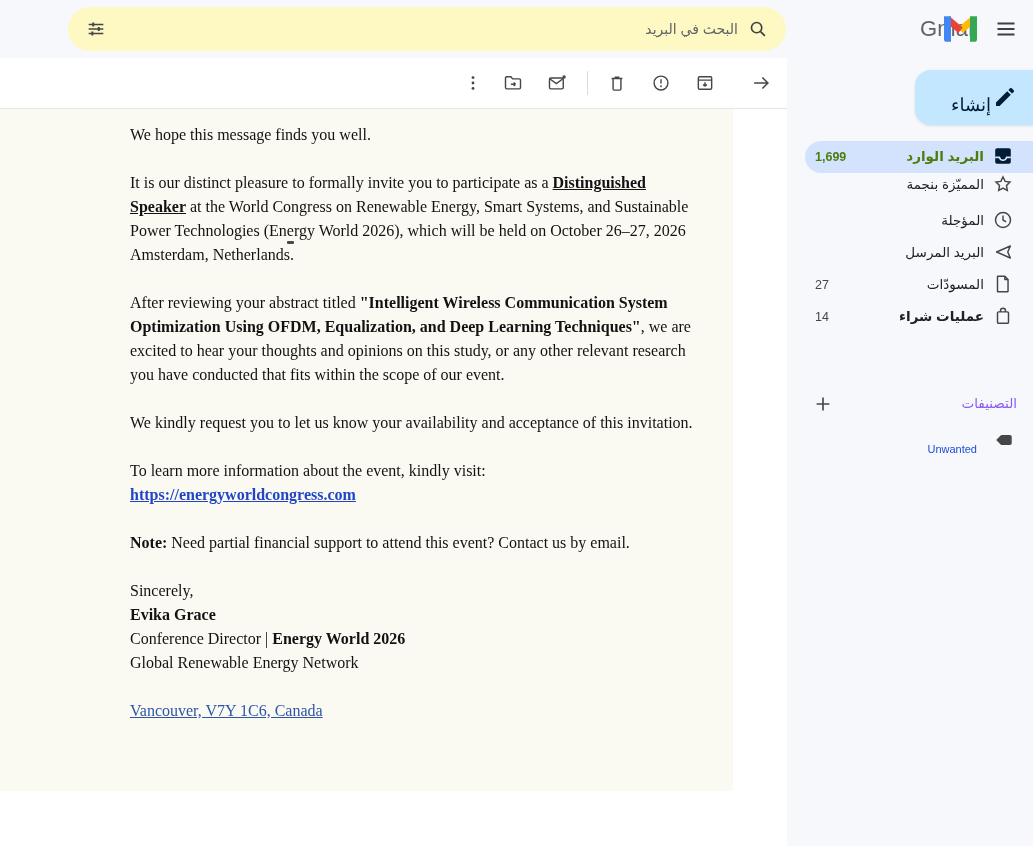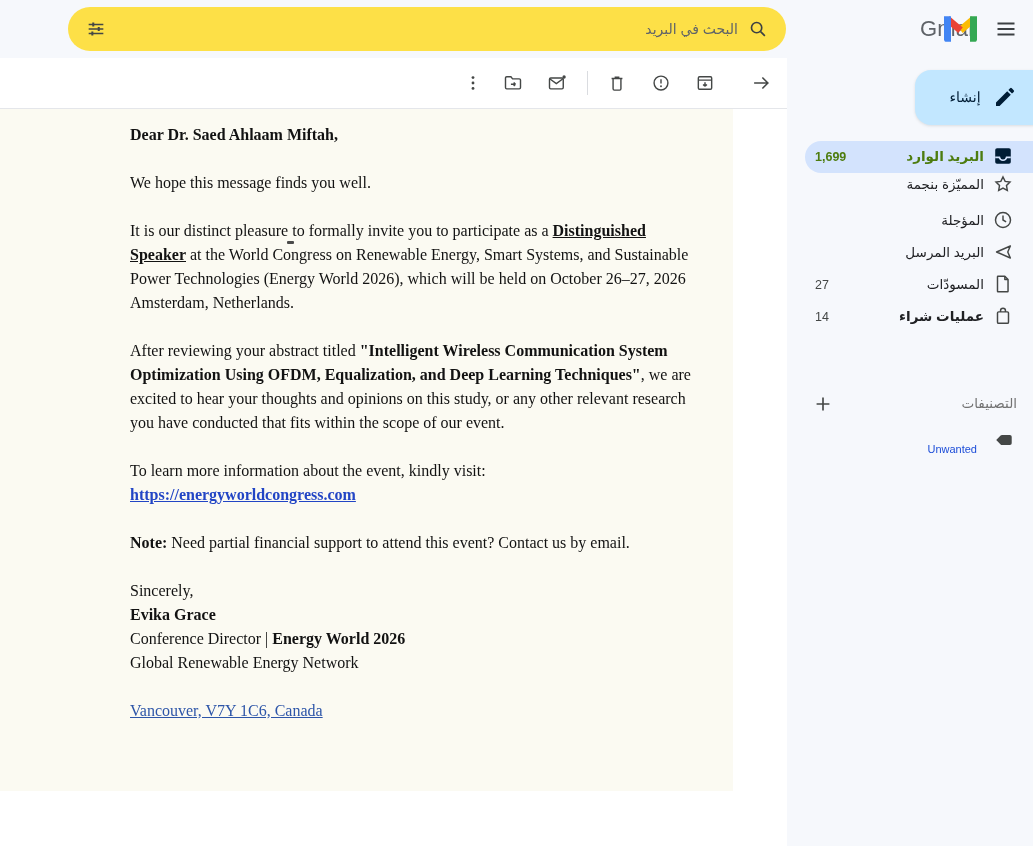--- a/index.html
+++ b/index.html
@@ -4,21 +4,21 @@
 <style>
   html,body{margin:0;padding:0;}
   body{
     width:1033px;height:846px;position:relative;overflow:hidden;
     background:#ffffff;
     font-family:"Liberation Sans","DejaVu Sans",sans-serif;
     -webkit-font-smoothing:antialiased;
   }
   
   .header{position:absolute;left:0;top:0;width:1033px;height:58px;background:#f6f8fc;}
-  .search-bar{position:absolute;left:68px;top:7px;width:718px;height:44px;border-radius:22px;background:#fde047;}
+  .search-bar{position:absolute;left:68px;top:7px;width:718px;height:44px;border-radius:22px;background:#fef9c3;}
   .icon-btn{border:none;background:transparent;padding:0;margin:0;cursor:pointer;display:flex;align-items:center;justify-content:center;}
   .search-tune{position:absolute;left:16px;top:10px;width:24px;height:24px;}
   .search-glass{position:absolute;right:16px;top:10px;width:24px;height:24px;}
   .search-placeholder{position:absolute;right:48px;top:0;height:44px;line-height:44px;color:#5f6368;font-size:14px;direction:rtl;}
   .brand-text{position:absolute;left:876px;top:0;height:58px;line-height:58px;font-size:22px;font-weight:500;color:#5f6368;letter-spacing:.2px;margin-left:44px;}
   .brand-logo{position:absolute;left:944px;top:16px;width:33px;height:26px;}
   .menu-btn{position:absolute;left:993px;top:17px;width:26px;height:24px;}
   
   .pane{position:absolute;left:0;top:58px;width:787px;height:788px;background:#ffffff;}
   .toolbar{position:absolute;left:0;top:0;width:787px;height:50px;background:#fff;border-bottom:1px solid #e4e6ea;}
@@ -35,32 +35,32 @@
   .u{text-decoration:underline;}
   .link-main{color:#2245c5;cursor:pointer;}
   .link-addr{color:#2d55a8;cursor:pointer;}
   .cursor-dash{position:absolute;left:287px;top:241px;width:7px;height:3px;background:#4a4a4a;border-radius:1px;}
   
   .sidebar{position:absolute;left:787px;top:58px;width:246px;height:788px;background:#f6f8fc;}
   .compose-btn{
     position:absolute;left:128px;top:12px;width:132px;height:55px;border:none;cursor:pointer;
     border-radius:16px;background:#c2e7ff;box-shadow:0 1px 3px rgba(60,64,67,.15);
   }
-  .compose-label{position:absolute;left:24px;top:0;width:52px;height:55px;line-height:55px;text-align:center;font-size:14px;font-weight:500;color:#001d35;direction:rtl;}
+  .compose-label{position:absolute;left:24px;top:8px;width:52px;height:55px;line-height:55px;text-align:right;font-size:18px;font-weight:500;color:#001d35;direction:rtl;}
   .compose-pencil{position:absolute;left:78px;top:15px;width:24px;height:24px;}
   .nav-row{position:absolute;left:0;right:0;height:32px;cursor:pointer;}
   .nav-row .pill{position:absolute;left:18px;right:-8px;top:0;height:32px;border-radius:16px 0 0 16px;}
   .nav-row.selected .pill{background:#d3e3fd;}
   .nav-icon{position:absolute;right:17px;top:4px;width:24px;height:24px;}
   .nav-label{position:absolute;right:49px;top:0;height:32px;line-height:32px;font-size:13.5px;color:#202124;direction:rtl;white-space:nowrap;}
   .nav-count{position:absolute;left:28px;top:0;height:32px;line-height:32px;font-size:12.5px;color:#444746;}
   .nav-row.selected .nav-label,.nav-row.selected .nav-count{color:#4d7c0f;font-weight:bold;}
   .nav-row.bold .nav-label{font-weight:bold;}
   .labels-row{position:absolute;left:0;right:0;top:330px;height:32px;}
-  .labels-title{position:absolute;right:16px;top:0;height:32px;line-height:32px;font-size:13.5px;color:#737373;direction:rtl;margin-left:35px;}
+  .labels-title{position:absolute;right:16px;top:0;height:32px;line-height:32px;font-size:13.5px;color:#8b5cf6;direction:rtl;margin-left:35px;}
   .labels-add{position:absolute;left:24px;top:4px;width:24px;height:24px;border-radius:50%;}
   .unwanted-row{top:367px;}
   .unwanted-label{position:absolute;right:56px;top:8px;height:32px;line-height:32px;font-size:11px;color:#1d4ed8;}
 </style>
 </head>
 <body>
 
 <div class="header">
   <div class="search-bar">
     <button class="icon-btn search-tune" title="">
@@ -137,24 +137,24 @@
     </button>
     <button class="icon-btn tb-btn" style="left:743px;">
       <svg viewBox="0 0 24 24" width="22" height="22" fill="none" stroke="#444746" stroke-width="1.7">
         <path d="M4.5 12h15M13.5 6l6 6-6 6"></path>
       </svg>
     </button>
   </div>
 
   <div class="email-card">
     <div class="email-body">
-        <p><span class="b">Dear Dr. Saed Ahlaam Miftah,</span></p>
         <p><span>We hope this message finds you well.</span></p>
         <p><span>It is our distinct pleasure to formally invite you to participate as a </span><span class="b u">Distinguished Speaker</span><span> at the World Congress on Renewable Energy, Smart Systems, and Sustainable Power Technologies (Energy World 2026), which will be held on October 26–27, 2026 Amsterdam, Netherlands.</span></p>
         <p><span>After reviewing your abstract titled </span><span class="b">"Intelligent Wireless Communication System Optimization Using OFDM, Equalization, and Deep Learning Techniques"</span><span>, we are excited to hear your thoughts and opinions on this study, or any other relevant research you have conducted that fits within the scope of our event.</span></p>
+        <p><span>We kindly request you to let us know your availability and acceptance of this invitation.</span></p>
         <p><span>To learn more information about the event, kindly visit: </span><span class="b u link-main">https://energyworldcongress.com</span></p>
         <p><span class="b">Note:</span><span> Need partial financial support to attend this event? Contact us by email.</span></p>
         <p><span>Sincerely,</span><br><span class="b">Evika Grace</span><br><span>Conference Director | </span><span class="b">Energy World 2026</span><br><span>Global Renewable Energy Network</span><br><br><span class="u link-addr">Vancouver, V7Y 1C6, Canada</span></p>
       </div>
   </div>
   <span class="cursor-dash" style="top:183px;"></span>
 
 </div>
 
 <div class="sidebar">

